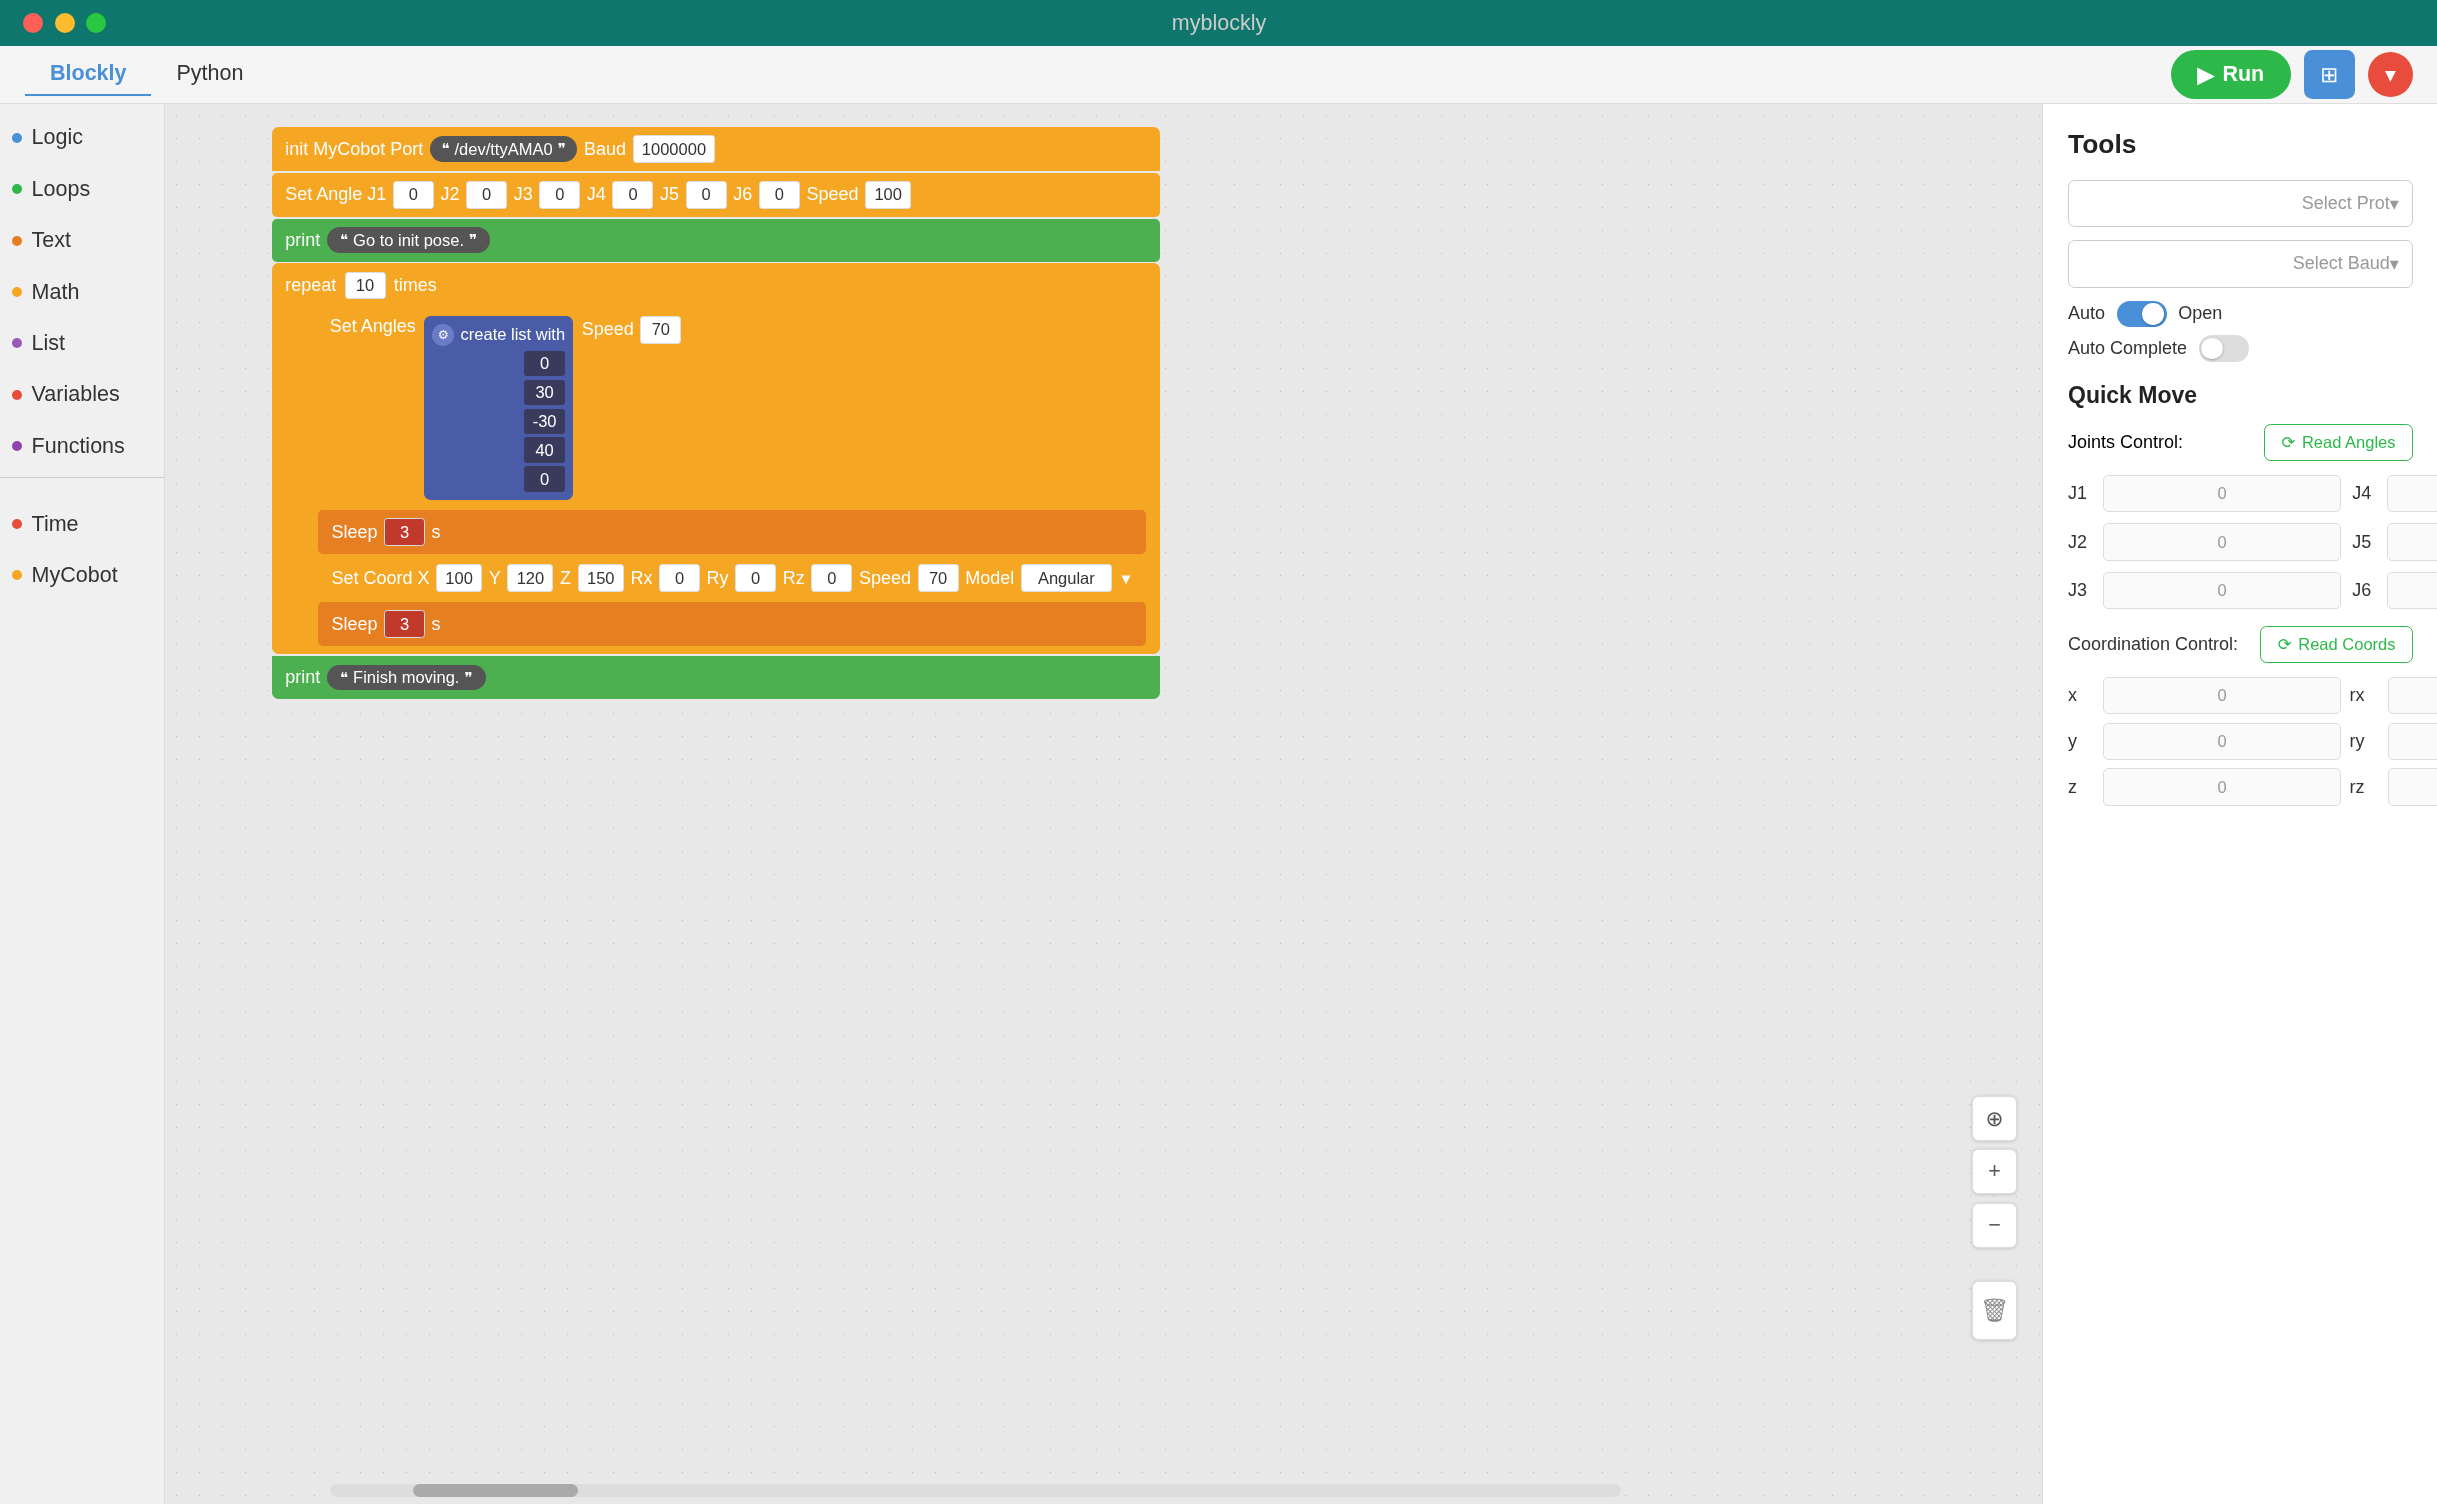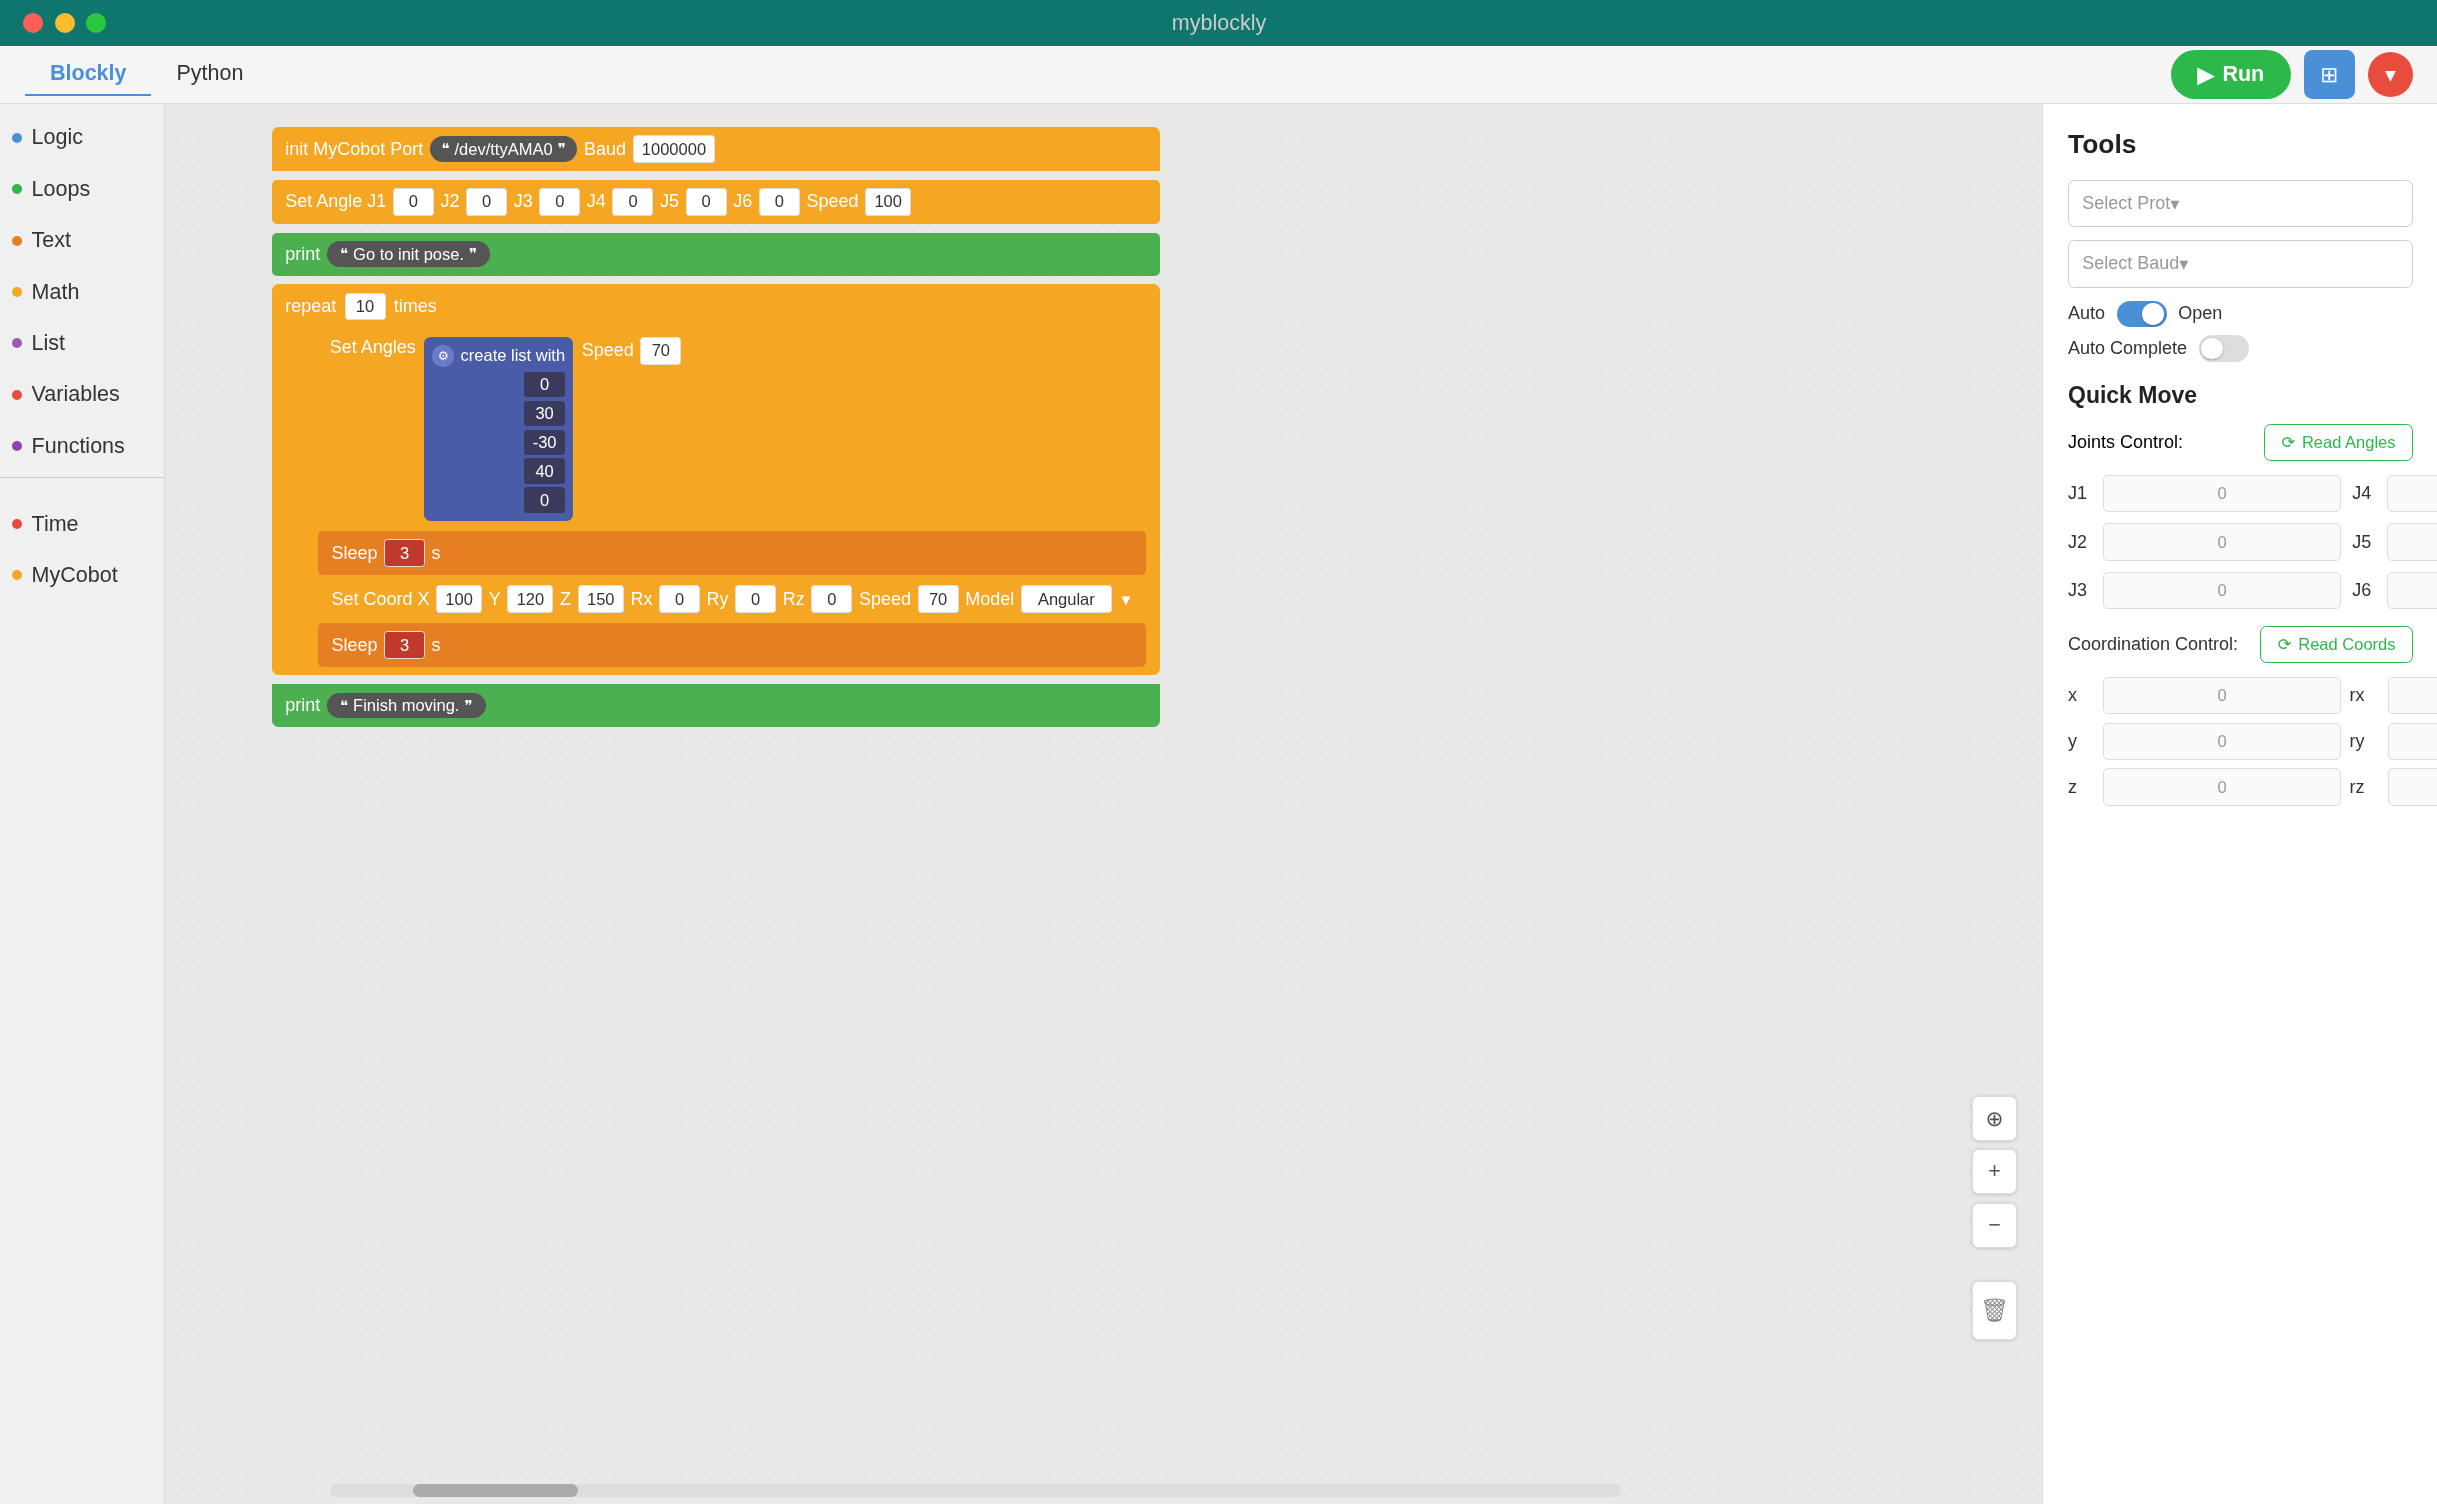--- a/index.html
+++ b/index.html
@@ -181,21 +181,21 @@
     .tools-title { font-size: 26.4px; font-weight: 700; color: #222; margin-bottom: 20px; }
     .select-box {
       width: 100%;
       border: 0.8px solid #ccc;
       border-radius: 6.6px;
       padding: 11.6px 13.2px;
       font-size: 18px;
       color: #999;
       display: flex;
       align-items: center;
-      justify-content: flex-start;
+      justify-content: flex-end;
       margin-bottom: 13.2px;
       cursor: pointer;
     }
     .toggle-row {
       display: flex;
       align-items: center;
       gap: 11.6px;
       margin-bottom: 8.3px;
       font-size: 18px;
       color: #333;
@@ -398,21 +398,21 @@
       <span class="sidebar-item-text">Time</span>
     </div>
     <div class="sidebar-item">
       <span class="sidebar-dot" style="background:#f5a623;"></span>
       <span class="sidebar-item-text">MyCobot</span>
     </div>
   </div>
 
   <div class="canvas-area">
 
-    <div style="position:absolute; top:23px; left:107px; display:flex; flex-direction:column; gap:7px;justify-content:space-between;">
+    <div style="position:absolute; top:23px; left:107px; display:flex; flex-direction:column; gap:0;justify-content:space-between;">
 
       <div class="block block-yellow" style="border-radius:6.6px 6.6px 0 0; margin-bottom:1.7px;">
         <span>init MyCobot Port</span>
         <span class="block-string" style="background:#555; color:white; border-radius:16.5px; padding:3.3px 11.6px; font-size:16.5px;">/dev/ttyAMA0</span>
         <span>Baud</span>
         <span class="block-input">1000000</span>
       </div>
 
       <div class="block block-yellow" style="margin-bottom:1.7px;">
         <span>Set Angle J1</span>

